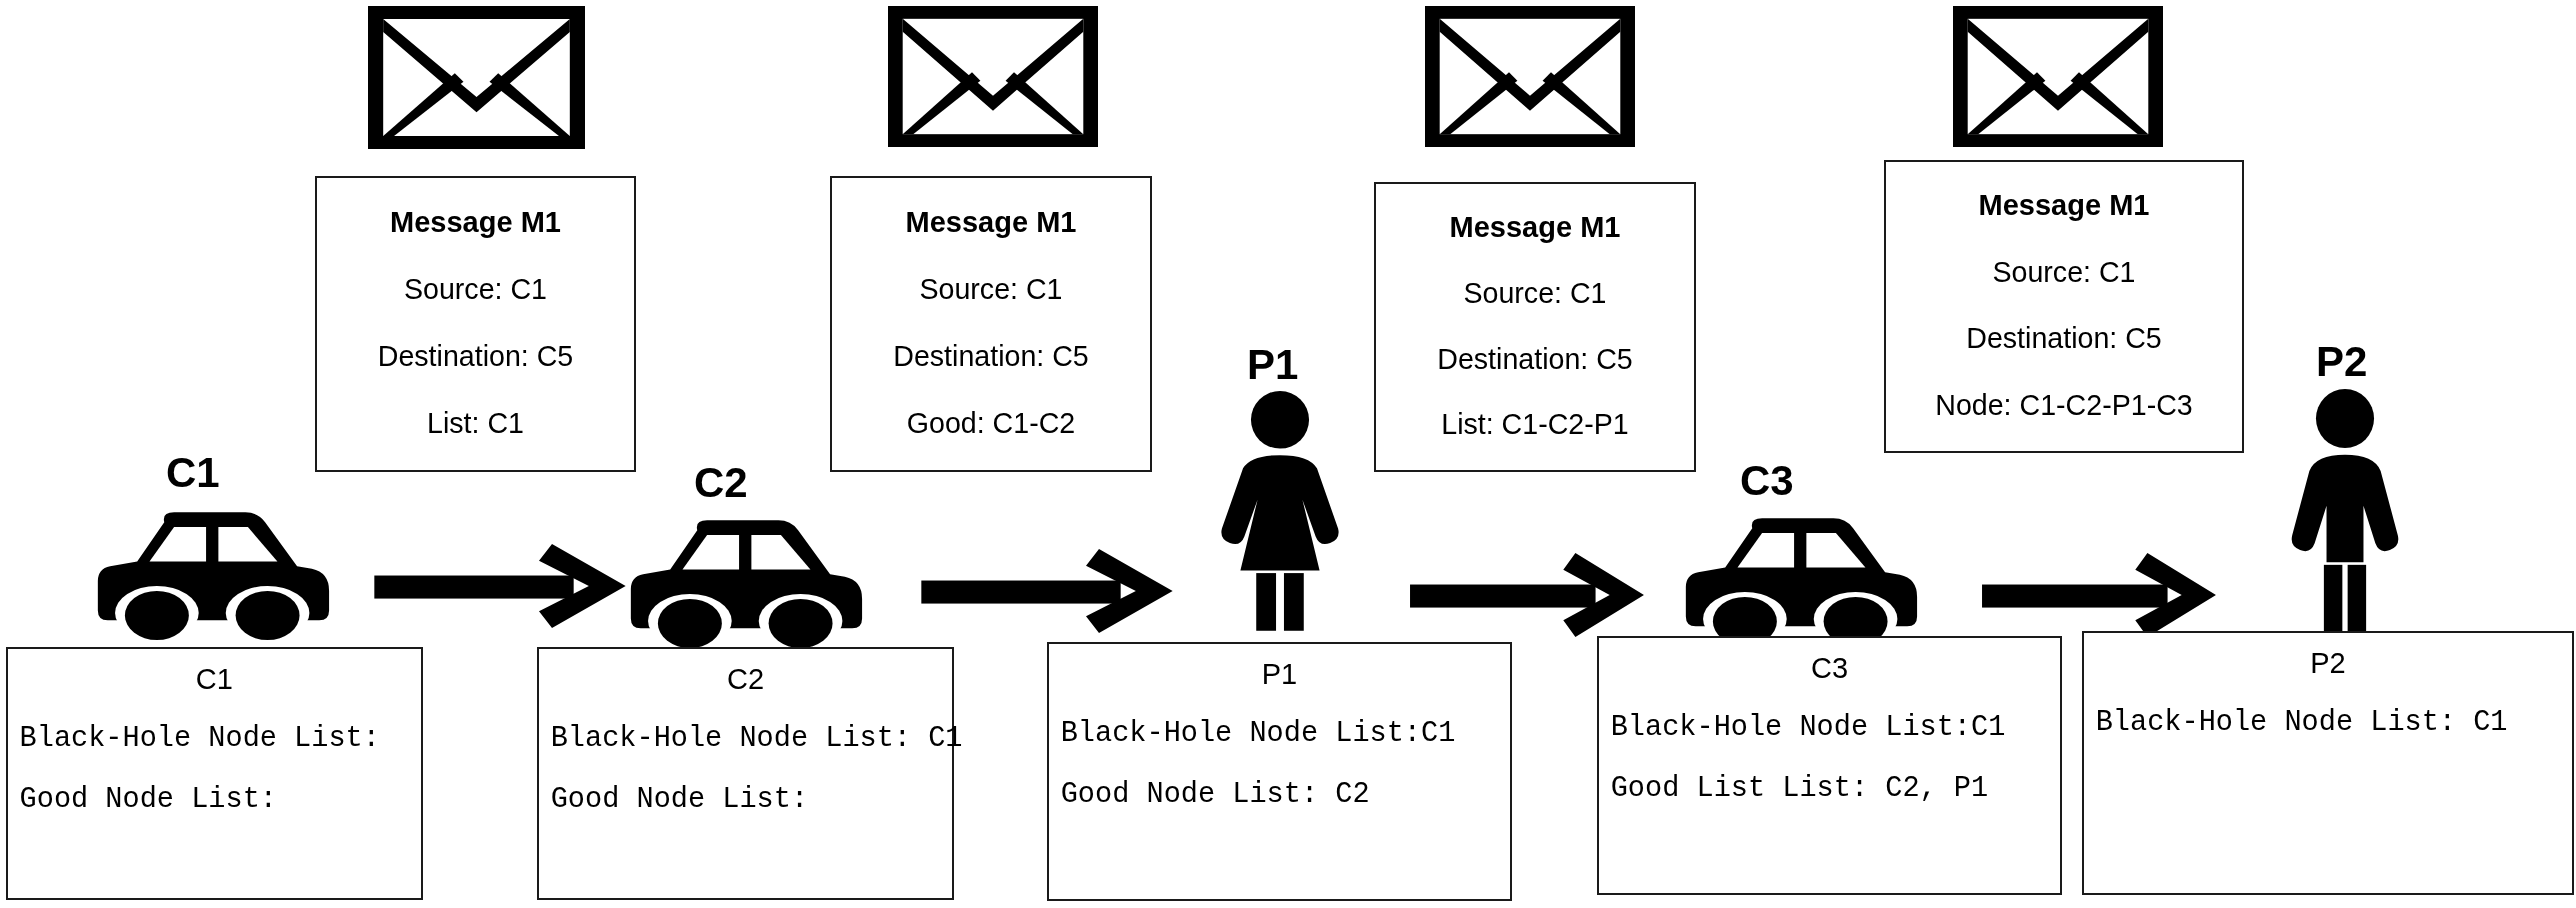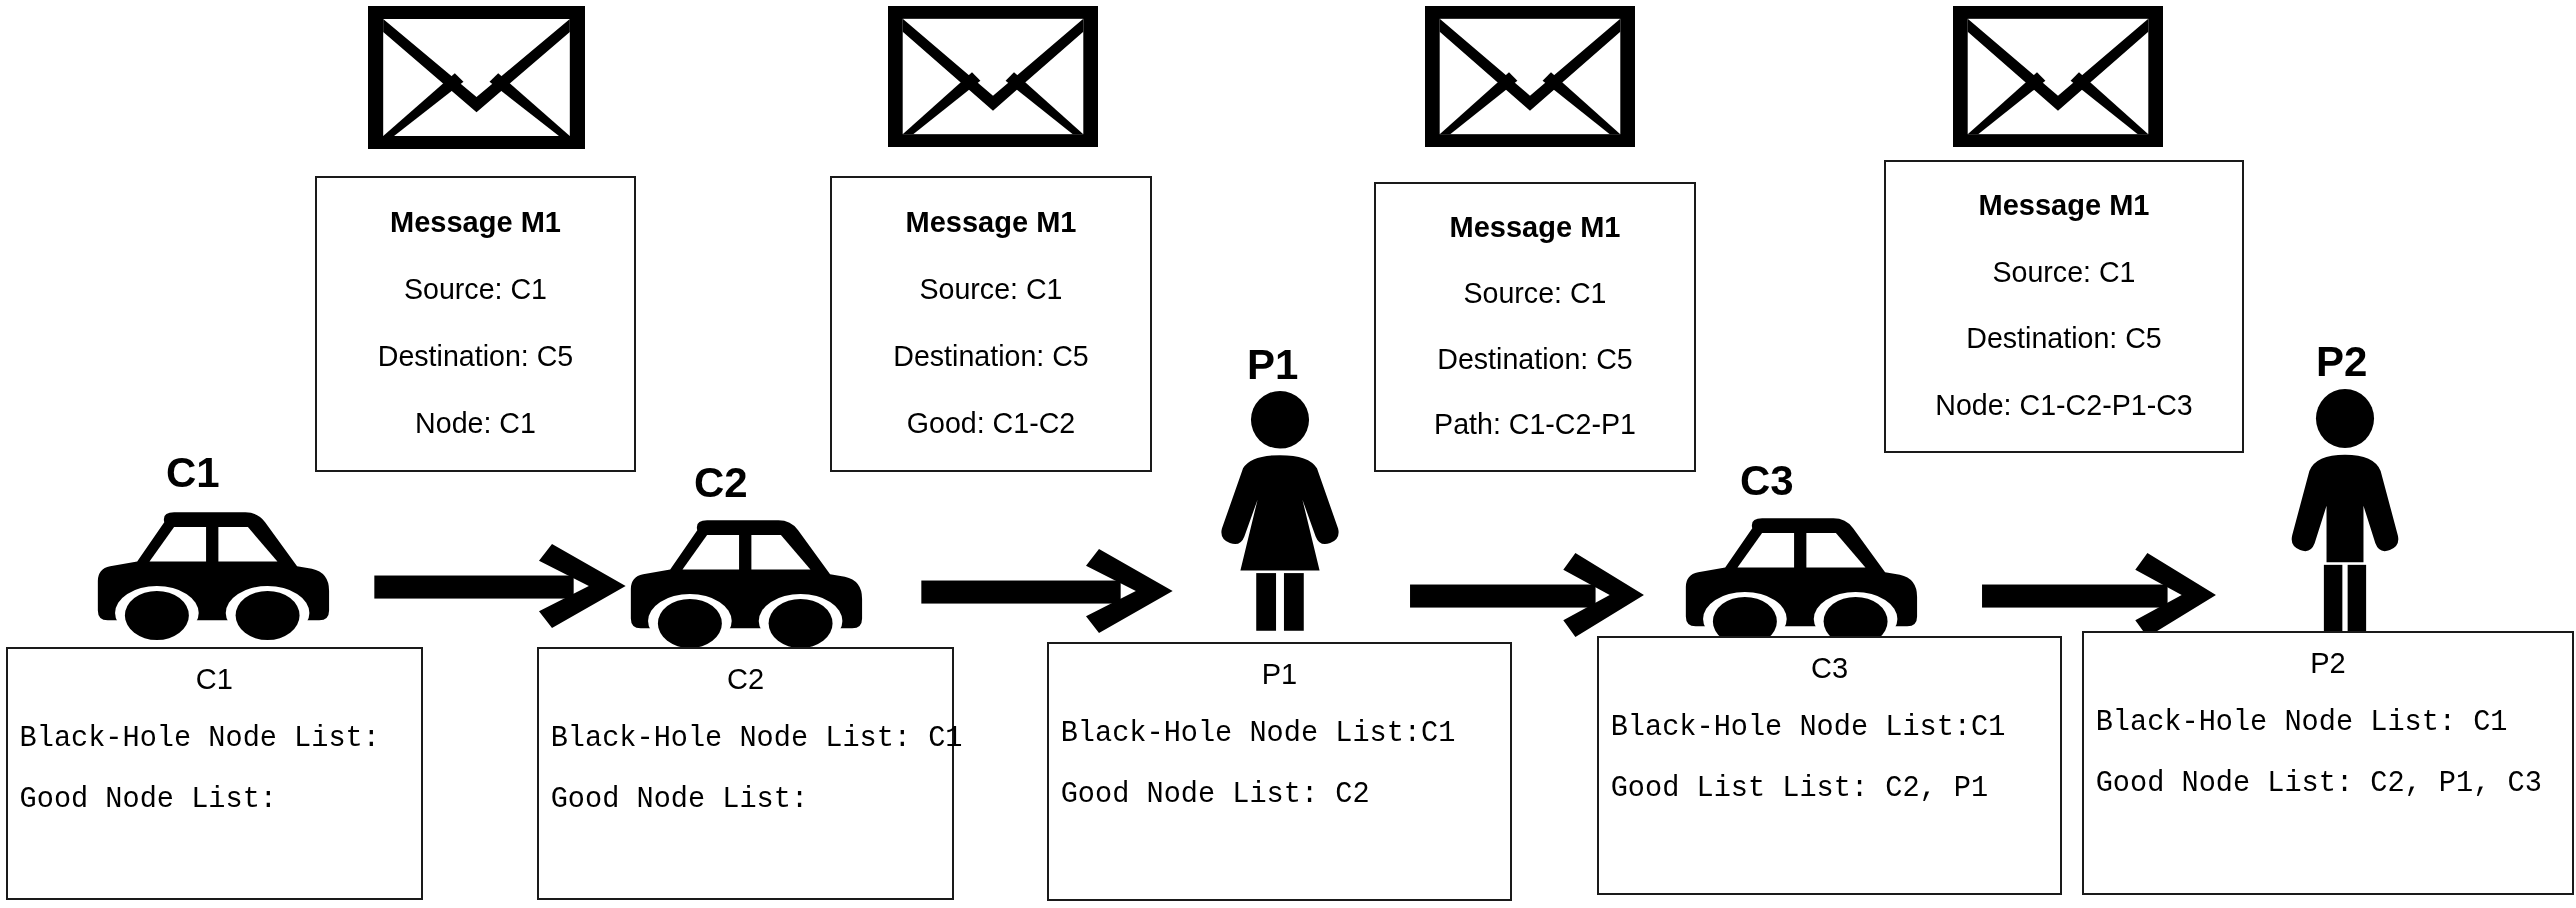--- a/index.html
+++ b/index.html
@@ -90,35 +90,35 @@
       <path d="M7 6 L50 42 L93 6 L93 12 L50 49 L7 12 Z" fill="#000"></path>
       <path d="M7 60 L40 31 L44 35 L12 60 Z" fill="#000"></path>
       <path d="M93 60 L60 31 L56 35 L88 60 Z" fill="#000"></path>
     </svg>
   </div>
 
   <div class="msg-card" style="left:315px;top:176px;width:321px;height:296px;">
     <div class="msg-title">Message M1</div>
     <div class="msg-line">Source: C1</div>
     <div class="msg-line">Destination: C5</div>
-    <div class="msg-line">Node: C1</div>
+    <div class="msg-line">List: C1</div>
   </div>
 
   <div class="msg-card" style="left:830px;top:176px;width:322px;height:296px;">
     <div class="msg-title">Message M1</div>
     <div class="msg-line">Source: C1</div>
     <div class="msg-line">Destination: C5</div>
     <div class="msg-line">Good: C1-C2</div>
   </div>
 
   <div class="msg-card" style="left:1374px;top:182px;width:322px;height:290px;">
     <div class="msg-title">Message M1</div>
     <div class="msg-line">Source: C1</div>
     <div class="msg-line">Destination: C5</div>
-    <div class="msg-line">Path: C1-C2-P1</div>
+    <div class="msg-line">List: C1-C2-P1</div>
   </div>
 
   <div class="msg-card" style="left:1884px;top:160px;width:360px;height:293px;">
     <div class="msg-title">Message M1</div>
     <div class="msg-line">Source: C1</div>
     <div class="msg-line">Destination: C5</div>
     <div class="msg-line">Node: C1-C2-P1-C3</div>
   </div>
 
   <div class="node-label" style="left:166px;top:452px;">C1</div>
@@ -239,17 +239,16 @@
 
   <div class="node-card" style="left:1597px;top:636px;width:465px;height:259px;">
     <div class="node-title">C3</div>
     <div class="node-row r1">Black-Hole Node List:C1</div>
     <div class="node-row r2">Good List List: C2, P1</div>
   </div>
 
   <div class="node-card" style="left:2082px;top:631px;width:492px;height:264px;">
     <div class="node-title">P2</div>
     <div class="node-row r1">Black-Hole Node List: C1</div>
-    <div class="node-row r2">Good Node List: C2, P1, C3</div>
   </div>
 
 </div>
 
 
 </body></html>

